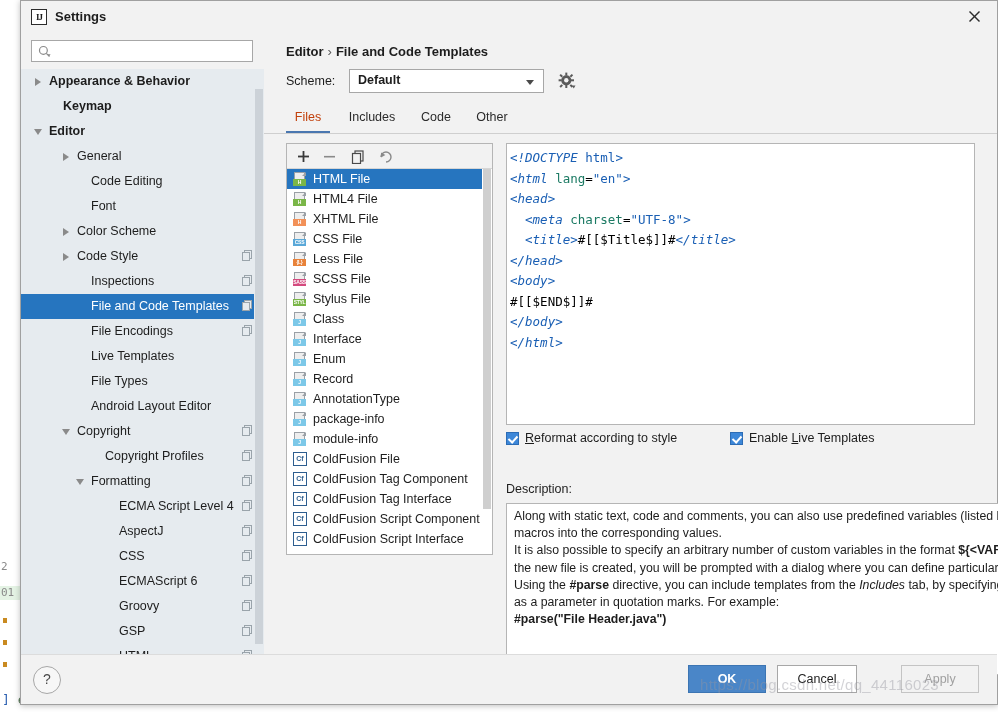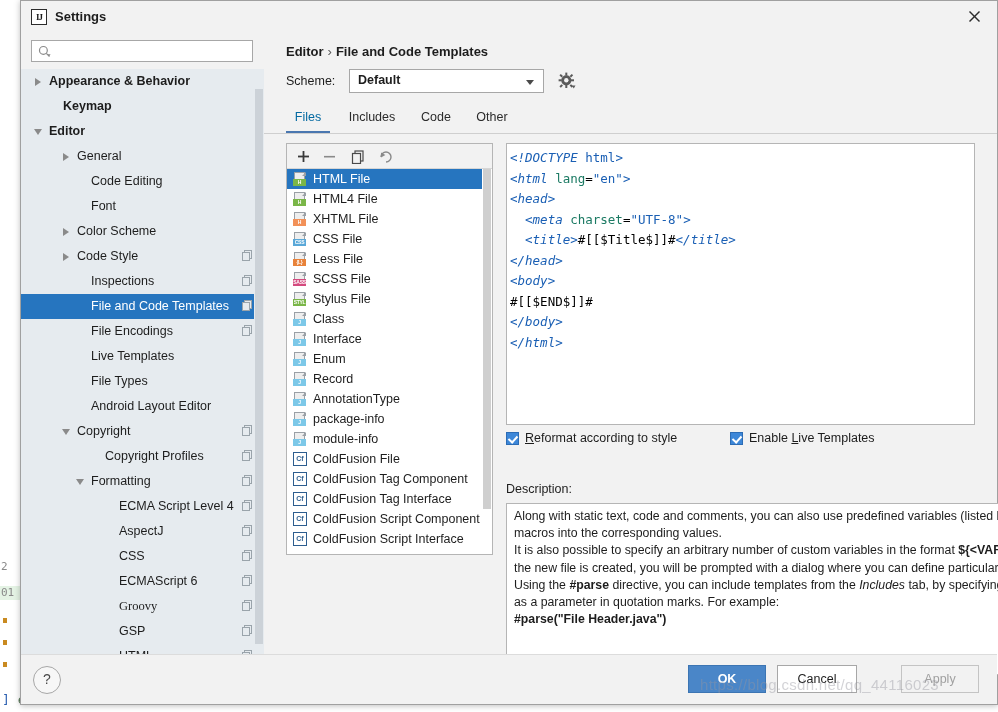--- a/index.html
+++ b/index.html
@@ -159,21 +159,21 @@
     position: absolute; left: 272px; top: 3px; width: 20px; height: 20px; cursor: pointer;
   }
   #tabs {
     position: absolute; left: 0; top: 70px; width: 733px; height: 30px;
     border-bottom: 1px solid #cfcfcf;
   }
   .tab {
     position: absolute; top: 0; height: 30px; line-height: 29px;
     font-size: 12.5px; color: #2b2b2b; cursor: pointer; text-align: center;
   }
-  .tab.active { color: #0369a1; }
+  .tab.active { color: #c2410c; }
   .tab.active::after {
     content: ""; position: absolute; left: 0; right: 0; bottom: 0;
     height: 2px; background: #4a77b0;
   }
 
   
   #list-panel {
     position: absolute; left: 22px; top: 110px; width: 207px; height: 412px;
     border: 1px solid #b5b5b5; box-sizing: border-box; background: #ffffff;
   }
@@ -467,21 +467,21 @@
               </div>
             </div>
             <div class="tree-row">
               <div class="tree-label" style="left: 98px;">ECMAScript 6</div>
               <div class="copy-ico">
                 <div class="a"></div>
                 <div class="b"></div>
               </div>
             </div>
             <div class="tree-row">
-              <div class="tree-label" style="left: 98px; font-family: Liberation Serif, serif;">Groovy</div>
+              <div class="tree-label" style="left: 98px;">Groovy</div>
               <div class="copy-ico">
                 <div class="a"></div>
                 <div class="b"></div>
               </div>
             </div>
             <div class="tree-row">
               <div class="tree-label" style="left: 98px;">GSP</div>
               <div class="copy-ico">
                 <div class="a"></div>
                 <div class="b"></div>

